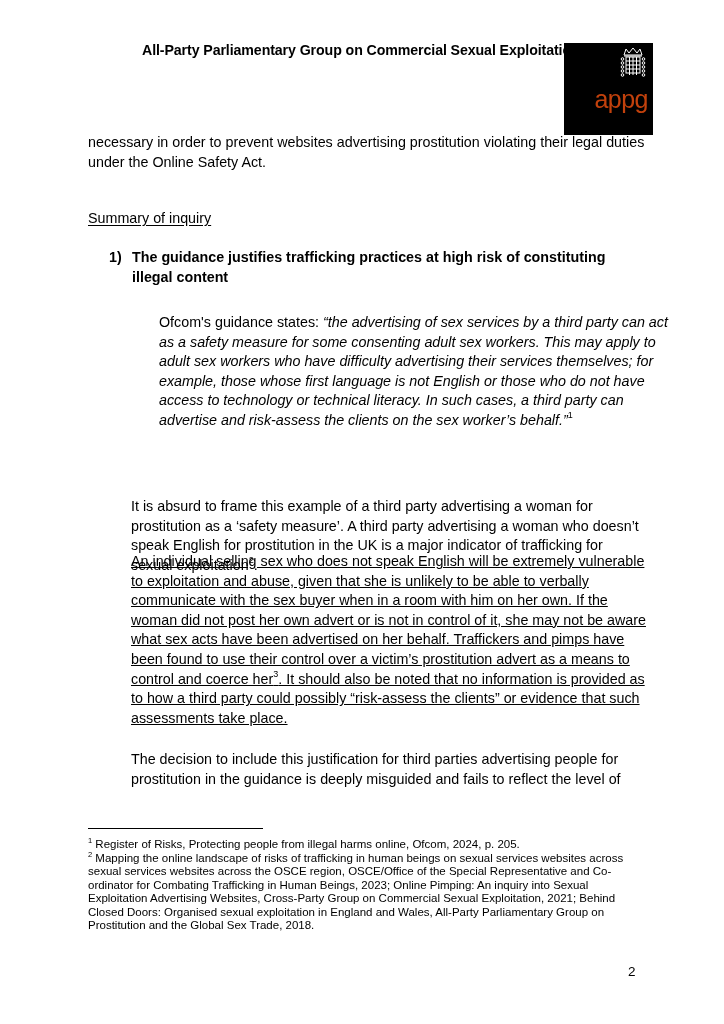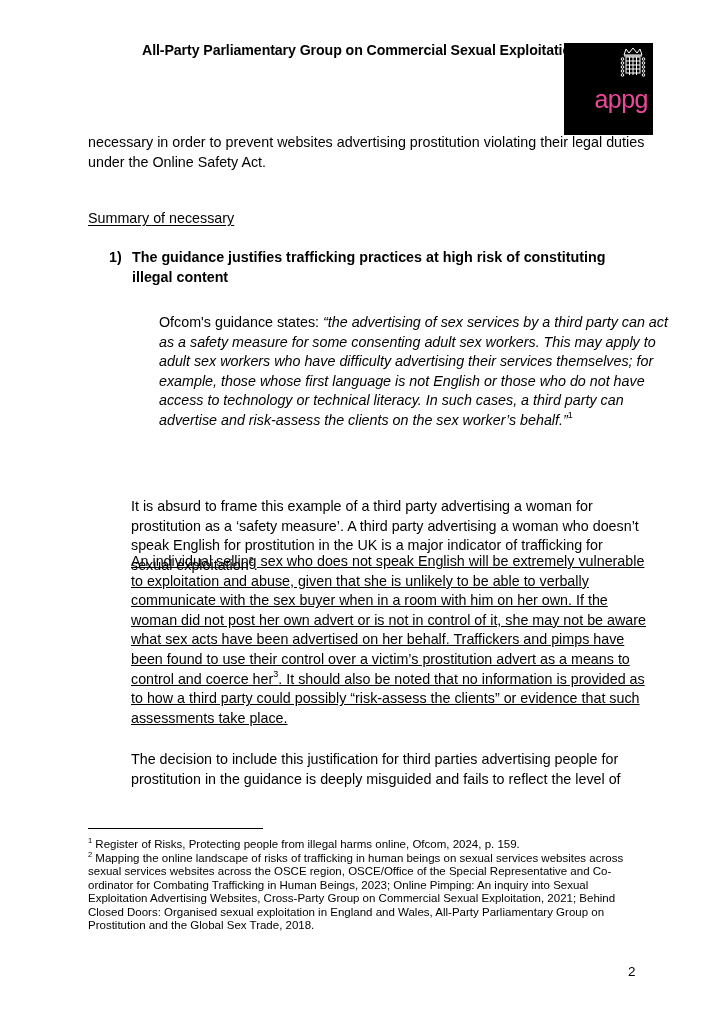--- a/index.html
+++ b/index.html
@@ -11,21 +11,21 @@
       position: absolute; left: 94px; top: 42px;
       font-size: 14.2px; font-weight: bold; letter-spacing: -0.1px; margin-left: 48px;
     }
     .logo {
       position: absolute; left: 564px; top: 43px; width: 89px; height: 92px;
       background: #000;
     }
     .logo svg { position: absolute; left: 54px; top: 3px; }
     .logo-text {
       position: absolute; right: 5px; top: 42px;
-      color: #ec4899; font-size: 25px; letter-spacing: -0.5px;
+      color: #c2410c; font-size: 25px; letter-spacing: -0.5px;
     }
     .body-text { font-size: 14.3px; line-height: 19.6px; }
     .p0 { position: absolute; left: 88px; top: 133px; width: 560px; }
     .summary {
       position: absolute; left: 88px; top: 209px;
       text-decoration: underline; text-underline-offset: 2px;
     }
     .heading {
       position: absolute; left: 109px; top: 248px; width: 540px;
       font-weight: bold; font-size: 14.3px; line-height: 19.6px;
@@ -79,35 +79,35 @@
           <circle cx="25.5" cy="25" r="1.3"></circle>
         <circle cx="25.5" cy="29" r="1.3"></circle>
       </g>
     </svg>
     <div class="logo-text">appg</div>
   </div>
 </div>
 
 <div class="body-text p0">necessary in order to prevent websites advertising prostitution violating their legal duties under the Online Safety Act.</div>
 
-<div class="body-text summary">Summary of necessary</div>
+<div class="body-text summary">Summary of inquiry</div>
 
 <div class="heading">
   <span class="num">1)</span>
   <span class="htext">The guidance justifies trafficking practices at high risk of constituting illegal content</span>
 </div>
 
 <div class="body-text para pA"><span>Ofcom's guidance states: </span><i>“the advertising of sex services by a third party can act as a safety measure for some consenting adult sex workers. This may apply to adult sex workers who have difficulty advertising their services themselves; for example, those whose first language is not English or those who do not have access to technology or technical literacy. In such cases, a third party can advertise and risk-assess the clients on the sex worker’s behalf.”</i><sup>1</sup></div>
 
 <div class="body-text para pB"><span>It is absurd to frame this example of a third party advertising a woman for prostitution as a ‘safety measure’. A third party advertising a woman who doesn’t speak English for prostitution in the UK is a major indicator of trafficking for sexual exploitation</span><sup>2</sup><span>.</span></div>
 
 <div class="body-text para pC"><span>An individual selling sex who does not speak English will be extremely vulnerable to exploitation and abuse, given that she is unlikely to be able to verbally communicate with the sex buyer when in a room with him on her own. If the woman did not post her own advert or is not in control of it, she may not be aware what sex acts have been advertised on her behalf. Traffickers and pimps have been found to use their control over a victim’s prostitution advert as a means to control and coerce her</span><sup>3</sup><span>. It should also be noted that no information is provided as to how a third party could possibly “risk-assess the clients” or evidence that such assessments take place.</span></div>
 
 <div class="body-text para pD">The decision to include this justification for third parties advertising people for prostitution in the guidance is deeply misguided and fails to reflect the level of</div>
 
 <div class="fn-rule"></div>
 
 <div class="footnotes">
-  <div><sup>1</sup><span> Register of Risks, Protecting people from illegal harms online, Ofcom, 2024, p. 159.</span></div>
+  <div><sup>1</sup><span> Register of Risks, Protecting people from illegal harms online, Ofcom, 2024, p. 205.</span></div>
   <div><sup>2</sup><span> Mapping the online landscape of risks of trafficking in human beings on sexual services websites across sexual services websites across the OSCE region, OSCE/Office of the Special Representative and Co-ordinator for Combating Trafficking in Human Beings, 2023; Online Pimping: An inquiry into Sexual Exploitation Advertising Websites, Cross-Party Group on Commercial Sexual Exploitation, 2021; Behind Closed Doors: Organised sexual exploitation in England and Wales, All-Party Parliamentary Group on Prostitution and the Global Sex Trade, 2018.</span></div>
 </div>
 
 <div class="page-num">2</div>
 
 </body></html>

